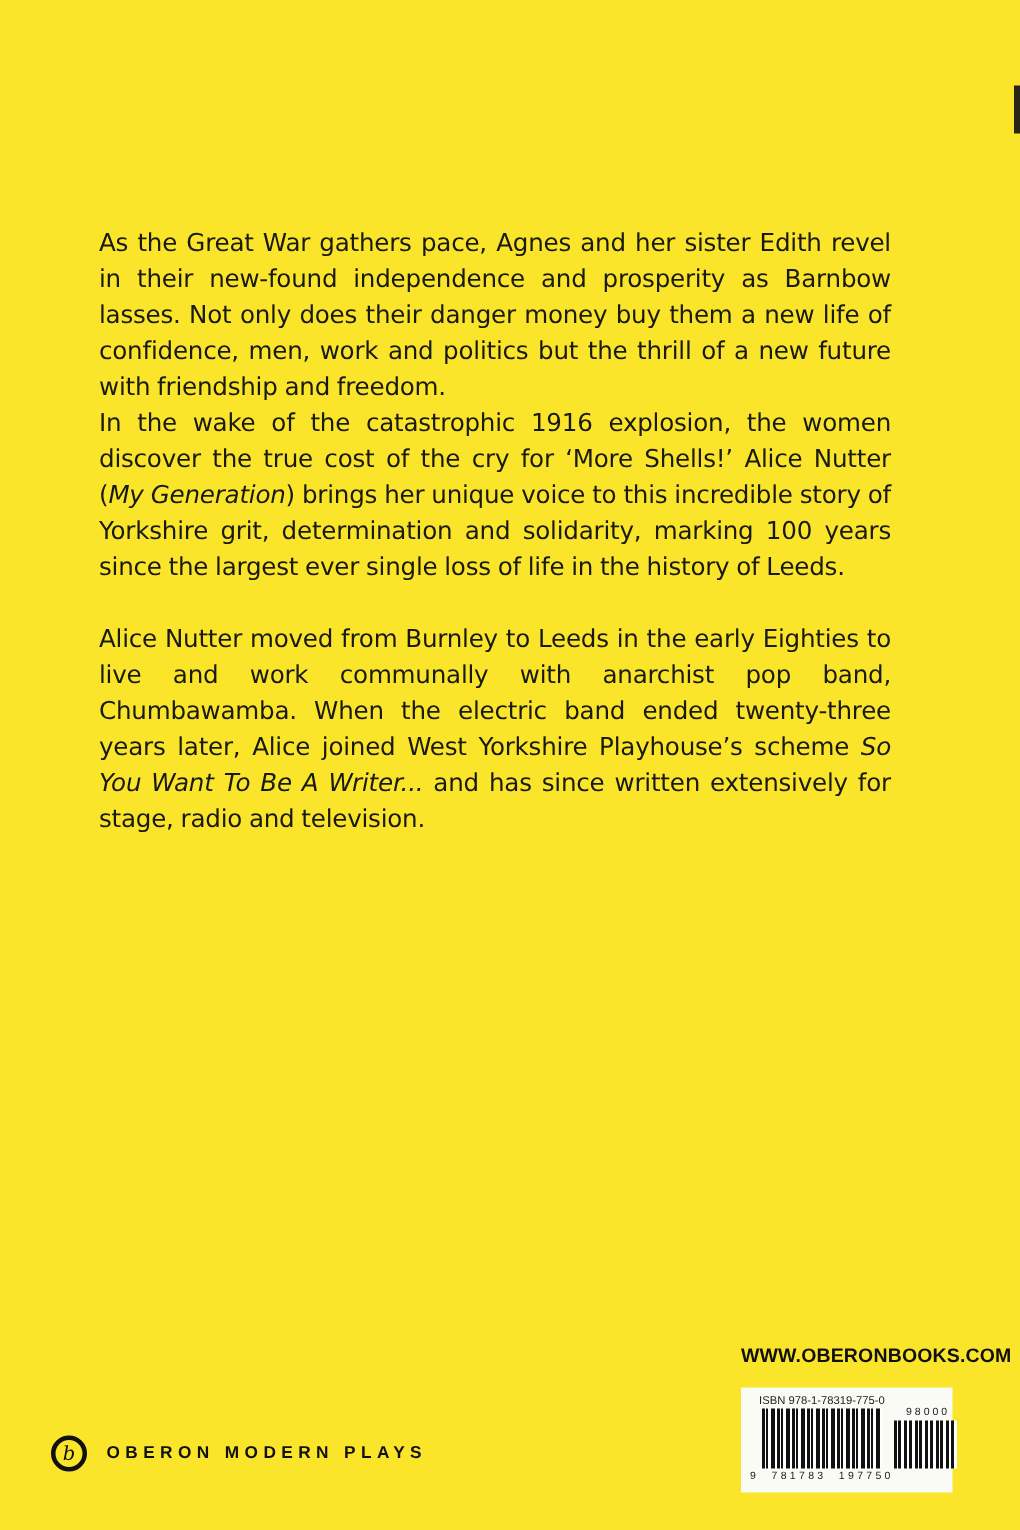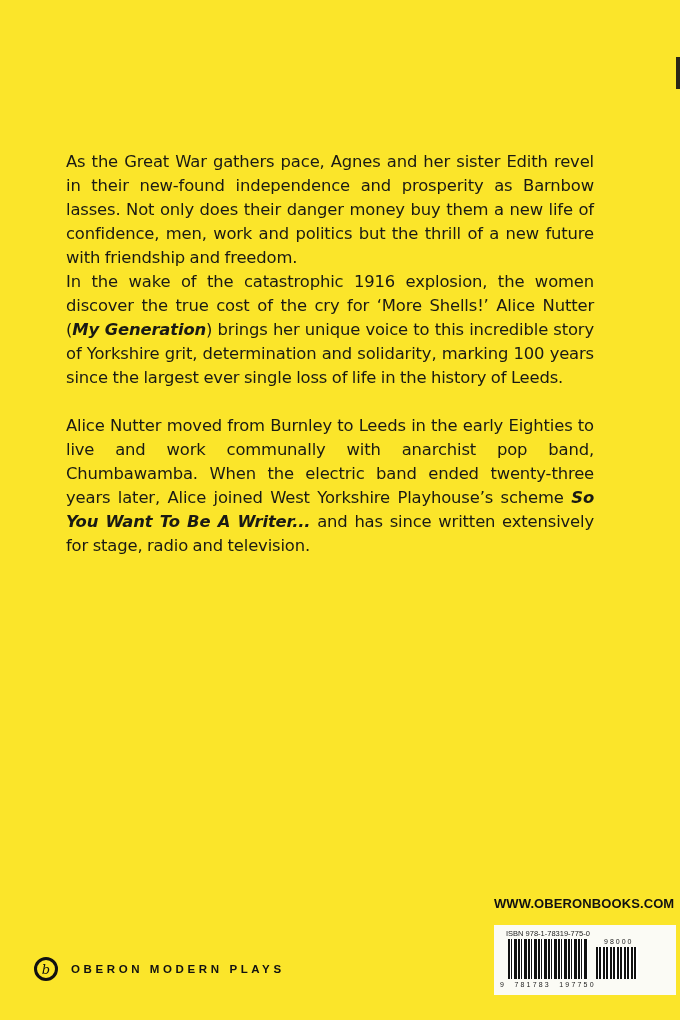--- a/index.html
+++ b/index.html
@@ -32,21 +32,21 @@
     .blurb p {
       margin: 0;
       font-size: 16.4px;
       line-height: 24px;
       text-align: justify;
       letter-spacing: -0.15px;
       word-spacing: -0.5px;
     }
     .blurb p.p1 { }
     .blurb p.p2 { margin-bottom: 24px; }
-    .blurb em { font-style: italic; font-weight: bold; }
+    .blurb em { font-style: italic; }
 
     .publisher {
       position: absolute;
       left: 34px;
       top: 957px;
       display: flex;
       align-items: center;
     }
     .logo {
       width: 24px;
@@ -79,21 +79,21 @@
       font-family: "Liberation Sans", sans-serif;
       font-weight: bold;
       font-size: 13px;
       letter-spacing: 0.1px;
       color: #111;
     }
     .barcode-box {
       position: absolute;
       left: 494px;
       top: 925px;
-      width: 182px;
+      width: 141px;
       height: 70px;
       background: #fbfbf5;
     }
     .isbn {
       position: absolute;
       left: 12px;
       top: 4px;
       font-family: "Liberation Sans", sans-serif;
       font-size: 7.5px;
       color: #222;

